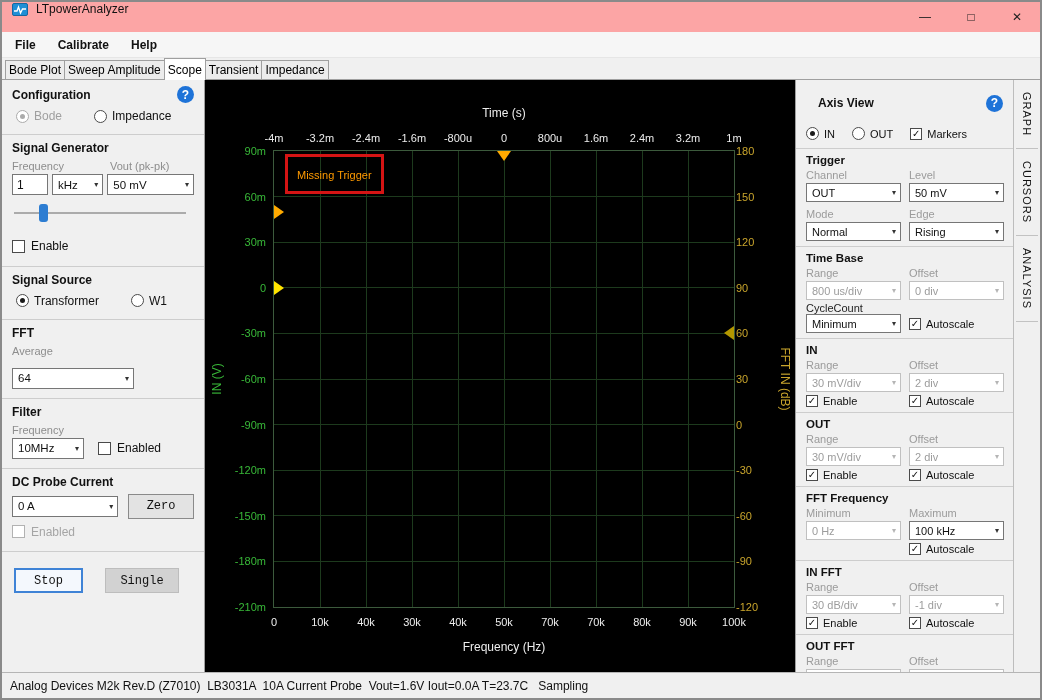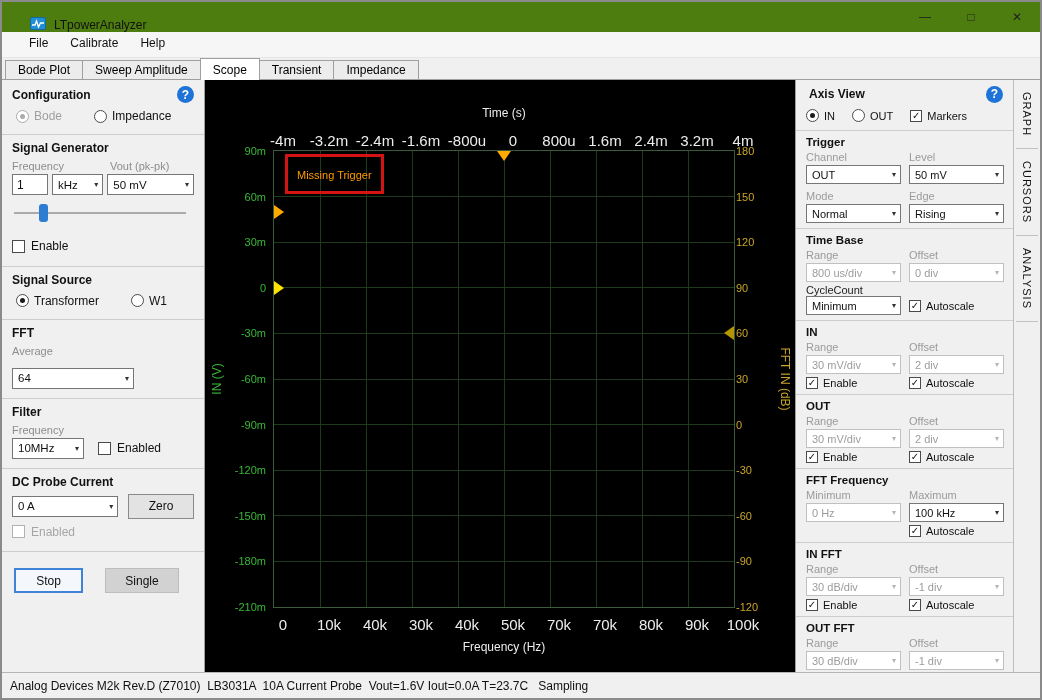--- a/index.html
+++ b/index.html
@@ -1,32 +1,32 @@
 <!DOCTYPE html>
 <html><head>
 <meta charset="utf-8">
 <style>
   *{box-sizing:border-box;margin:0;padding:0;}
   body{font-family:"Liberation Sans","DejaVu Sans",sans-serif;background:#c9c9c9;}
   .window{width:1042px;height:700px;border:2px solid #8a8a8a;background:#f0f0f0;display:flex;flex-direction:column;}
 
   
-  .titlebar{height:30px;background:#4d7c0f;display:flex;align-items:flex-end;padding-left:28px;flex:0 0 auto;}
+  .titlebar{height:30px;background:#fca5a5;display:flex;align-items:flex-start;padding-left:10px;flex:0 0 auto;}
   .appicon{width:16px;height:16px;margin-right:8px;display:inline-flex;}
   .apptitle{font-size:12px;color:#111;}
   .wincontrols{margin-left:auto;display:flex;height:100%;}
   .winbtn{width:46px;display:flex;align-items:center;justify-content:center;font-size:12px;color:#222;}
 
   
-  .menubar{height:26px;background:#f6f6f6;display:flex;align-items:flex-start;padding-left:16px;border-bottom:1px solid #e6e6e6;flex:0 0 auto;}
+  .menubar{height:26px;background:#f6f6f6;display:flex;align-items:center;padding-left:2px;border-bottom:1px solid #e6e6e6;flex:0 0 auto;font-weight:bold;}
   .menuitem{font-size:12px;padding:4px 11px;color:#111;}
 
   
   .tabbar{height:22px;background:#f0f0f0;display:flex;align-items:flex-end;padding-left:3px;border-bottom:1px solid #9f9f9f;flex:0 0 auto;}
-  .tab{font-size:12px;padding:2px 12px;border:1px solid #9f9f9f;border-bottom:none;background:#ececec;margin-right:-1px;height:19px;white-space:nowrap;}
+  .tab{font-size:12px;padding:2px 3px;border:1px solid #9f9f9f;border-bottom:none;background:#ececec;margin-right:-1px;height:19px;white-space:nowrap;}
   .tab.active{background:#fff;height:22px;margin-bottom:-1px;padding-top:4px;position:relative;z-index:2;}
 
   .content{flex:1;display:flex;min-height:0;}
   .left-panel{width:203px;background:#f0f0f0;border-right:1px solid #9f9f9f;display:flex;flex-direction:column;overflow:hidden;}
   .plot-area{flex:1;background:#000;position:relative;overflow:hidden;}
   .right-panel{width:218px;background:#f0f0f0;border-left:1px solid #9f9f9f;overflow:hidden;}
   .side-strip{width:27px;background:#f0f0f0;border-left:1px solid #bdbdbd;display:flex;flex-direction:column;align-items:center;}
 
   
   .lsec{padding:6px 10px 9px;border-bottom:1px solid #cdcdcd;}
@@ -53,35 +53,35 @@
   .w52{width:52px;}.w86{width:88px;}.w120{width:122px;}.w70{width:72px;}.w118{width:120px;}
   .slider{position:relative;height:20px;margin:2px 2px 10px;}
   .track{position:absolute;left:0;right:6px;top:9px;height:2px;background:#ababab;}
   .thumb{position:absolute;left:14%;top:1px;width:9px;height:18px;background:#2d7dd2;border-radius:3px;}
   .cbrow{display:inline-flex;align-items:center;gap:6px;font-size:12px;color:#111;}
   .cb{width:13px;height:13px;border:1px solid #4a4a4a;background:#fff;display:inline-flex;align-items:center;justify-content:center;font-size:11px;line-height:1;color:#111;font-weight:bold;flex:0 0 auto;}
   .cb.dis{border-color:#b2b2b2;}
   .cbrow.disabled span:last-child{color:#a5a5a5;}
   .row{display:flex;align-items:center;}
   .ml14{margin-left:14px;}
-  .btn{font-family:Liberation Sans, sans-serif;font-size:12px;height:25px;border:1px solid #8a8a8a;background:#e3e3e3;padding:0 4px;color:#111;}
+  .btn{font-family:Liberation Mono, monospace;font-size:12px;height:25px;border:1px solid #8a8a8a;background:#e3e3e3;padding:0 4px;color:#111;}
   .btn.zero{width:74px;margin-left:10px;}
   .btnrow{display:flex;gap:22px;padding:16px 12px;border-bottom:none;}
   .btn.stop{width:69px;background:#f4f8fd;border:2px solid #3f83d6;}
   .btn.single{width:74px;background:#d2d2d2;border-color:#bdbdbd;}
   .lsec .cbrow{margin-top:6px;}
 
   
   .plot-box{position:absolute;left:68px;top:70px;right:60px;bottom:64px;border:1px solid #3c5a3c;}
   .grid{position:absolute;inset:0;width:100%;height:100%;display:block;}
   .grid line{stroke:#1d3a1d;stroke-width:1;shape-rendering:crispEdges;}
   .hticks{position:absolute;left:0;right:0;height:13px;}
   .top-ticks{top:-19px;}
   .bottom-ticks{bottom:-22px;}
-  .hticks span{position:absolute;transform:translateX(-50%);font-size:15px;color:#ededed;white-space:nowrap;margin-left:9px;}
+  .hticks span{position:absolute;transform:translateX(-50%);font-size:11px;color:#ededed;white-space:nowrap;}
   .vticks{position:absolute;top:0;bottom:0;width:56px;}
   .left-ticks{left:-60px;}
   .right-ticks{right:-54px;}
   .vticks span{position:absolute;transform:translateY(-50%);font-size:11px;white-space:nowrap;}
   .left-ticks span{right:4px;color:#38b838;}
   .right-ticks span{left:4px;color:#c9a52c;}
   .hticks span:nth-child(1){left:0%}.hticks span:nth-child(2){left:10%}.hticks span:nth-child(3){left:20%}
   .hticks span:nth-child(4){left:30%}.hticks span:nth-child(5){left:40%}.hticks span:nth-child(6){left:50%}
   .hticks span:nth-child(7){left:60%}.hticks span:nth-child(8){left:70%}.hticks span:nth-child(9){left:80%}
   .hticks span:nth-child(10){left:90%}.hticks span:nth-child(11){left:100%}
@@ -104,21 +104,21 @@
   .m-top{left:50%;top:0;transform:translateX(-50%);border-left:7px solid transparent;border-right:7px solid transparent;border-top:10px solid #ffaa00;}
   .m-trig{left:0;top:13.3%;transform:translateY(-50%);border-top:7px solid transparent;border-bottom:7px solid transparent;border-left:10px solid #ffaa00;}
   .m-in0{left:0;top:30%;transform:translateY(-50%);border-top:7px solid transparent;border-bottom:7px solid transparent;border-left:10px solid #ffe400;}
   .m-fft{right:0;top:40%;transform:translateY(-50%);border-top:7px solid transparent;border-bottom:7px solid transparent;border-right:10px solid #b39700;}
 
   
   .rsec{padding:3px 10px 5px;border-bottom:1px solid #cdcdcd;}
   .rsec.last{border-bottom:none;}
   .rhead{display:flex;align-items:center;justify-content:space-between;margin:1px 0 3px;}
   .rtitle{font-weight:bold;font-size:11.5px;color:#111;display:block;margin:2px 0 3px;}
-  .rtitle.big{font-size:12px;margin:3px;}
+  .rtitle.big{font-size:12px;margin:12px;}
   .avrow{display:flex;gap:17px;align-items:center;padding:2px 0 3px;}
   .g2{display:grid;grid-template-columns:95px 95px;column-gap:8px;row-gap:2px;align-items:center;}
   .g2 .select{width:100%;height:19px;font-size:11px;}
   .glab{font-size:11px;color:#9b9b9b;}
   .glab.mt{margin-top:4px;}
   .lbl{font-size:11px;color:#222;margin-top:2px;}
   .right-panel .cbrow{font-size:11px;gap:5px;margin-top:1px;}
   .right-panel .cb{width:12px;height:12px;font-size:10px;}
   .right-panel .radiolab{font-size:11px;}
 
@@ -306,21 +306,21 @@
           <span>-4m</span>
             <span>-3.2m</span>
             <span>-2.4m</span>
             <span>-1.6m</span>
             <span>-800u</span>
             <span>0</span>
             <span>800u</span>
             <span>1.6m</span>
             <span>2.4m</span>
             <span>3.2m</span>
-            <span>4m</span>
+            <span>1m</span>
         </div>
         <div class="hticks bottom-ticks">
           <span>0</span>
             <span>10k</span>
             <span>40k</span>
             <span>30k</span>
             <span>40k</span>
             <span>50k</span>
             <span>70k</span>
             <span>70k</span>

